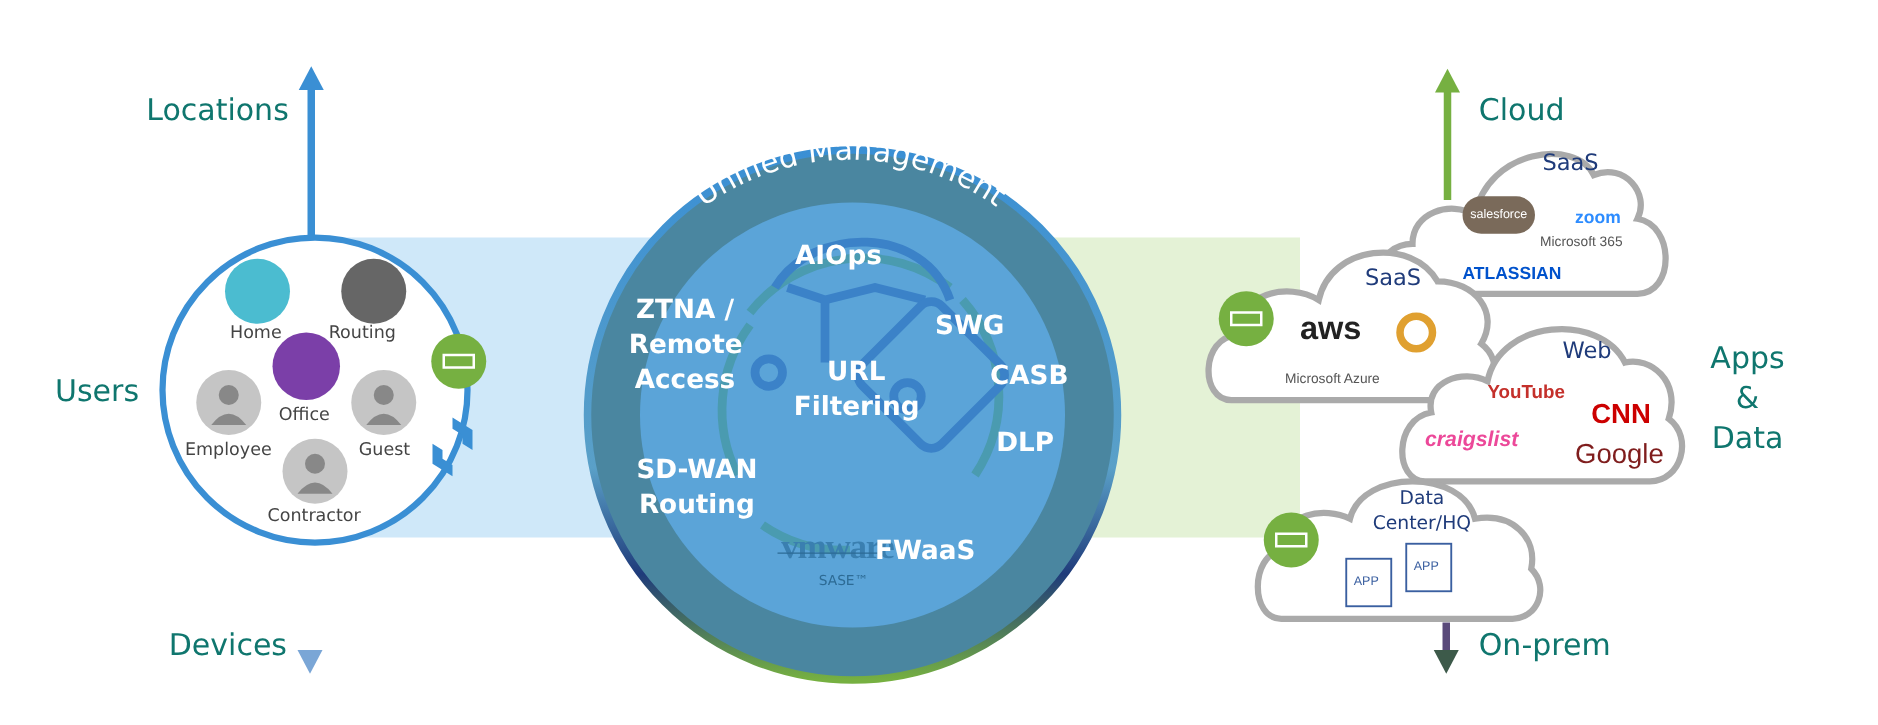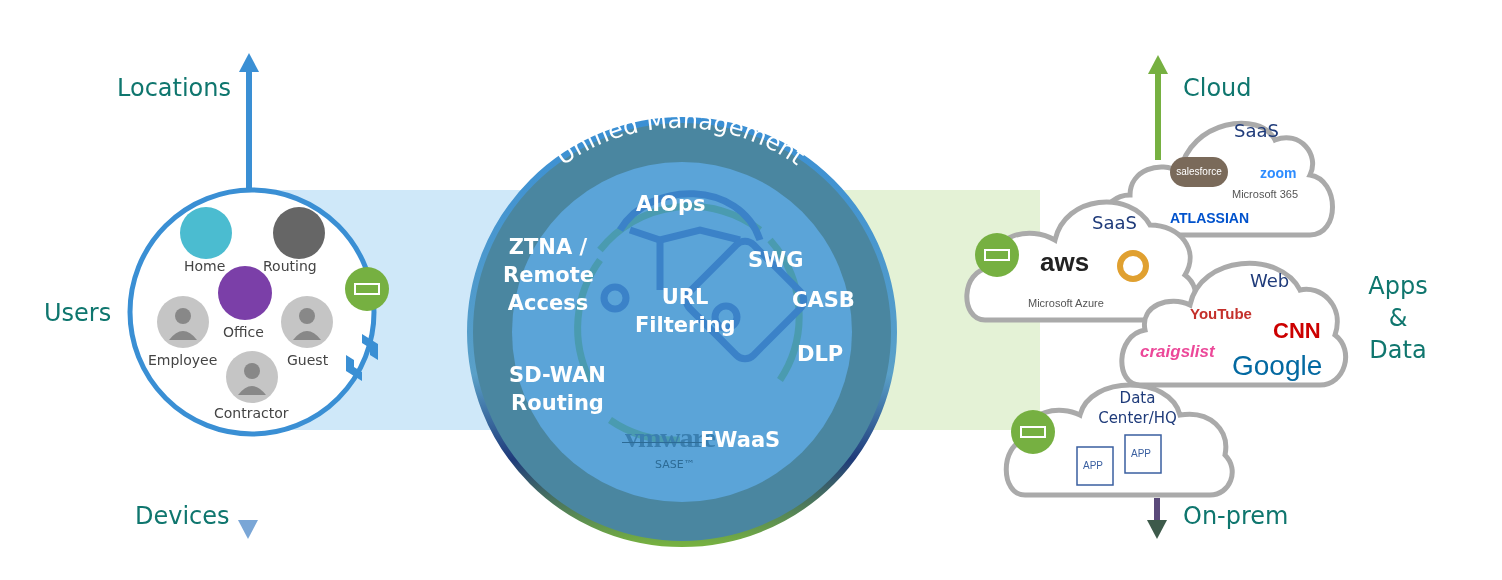--- a/index.html
+++ b/index.html
@@ -159,20 +159,20 @@
 
 <div class="abs cloudlbl" style="left:1092px;top:212px">SaaS</div>
 <div class="abs" style="left:1040px;top:247px;font-size:26px;color:#222;font-weight:bold">aws</div>
 <div class="abs" style="left:1117px;top:250px;width:32px;height:32px;border-radius:50%;border:6px solid #e0a030;box-sizing:border-box"></div>
 <div class="abs" style="left:1028px;top:297px;color:#555;font-size:11px">Microsoft Azure</div>
 
 <div class="abs cloudlbl" style="left:1250px;top:270px">Web</div>
 <div class="abs" style="left:1190px;top:305px;font-weight:bold;font-size:15px;color:#c4302b">YouTube</div>
 <div class="abs" style="left:1273px;top:318px;font-weight:bold;font-size:22px;color:#cc0000">CNN</div>
 <div class="abs" style="left:1140px;top:342px;font-style:italic;font-weight:bold;font-size:17px;color:#ec4899">craigslist</div>
-<div class="abs" style="left:1232px;top:350px;font-size:28px;color:#0369a1">Google</div>
+<div class="abs" style="left:1260px;top:350px;font-size:22px;color:#7f1d1d">Google</div>
 
 <div class="abs cloudlbl" style="left:1095px;top:388px;text-align:center;font-size:15px;line-height:20px;width:85px">
     <div>Data</div>
     <div>Center/HQ</div>
   </div>
 <div class="abs" style="left:1083px;top:460px;font-size:10px;color:#3a5fa0">APP</div>
 <div class="abs" style="left:1131px;top:448px;font-size:10px;color:#3a5fa0">APP</div>
 
 </body></html>

